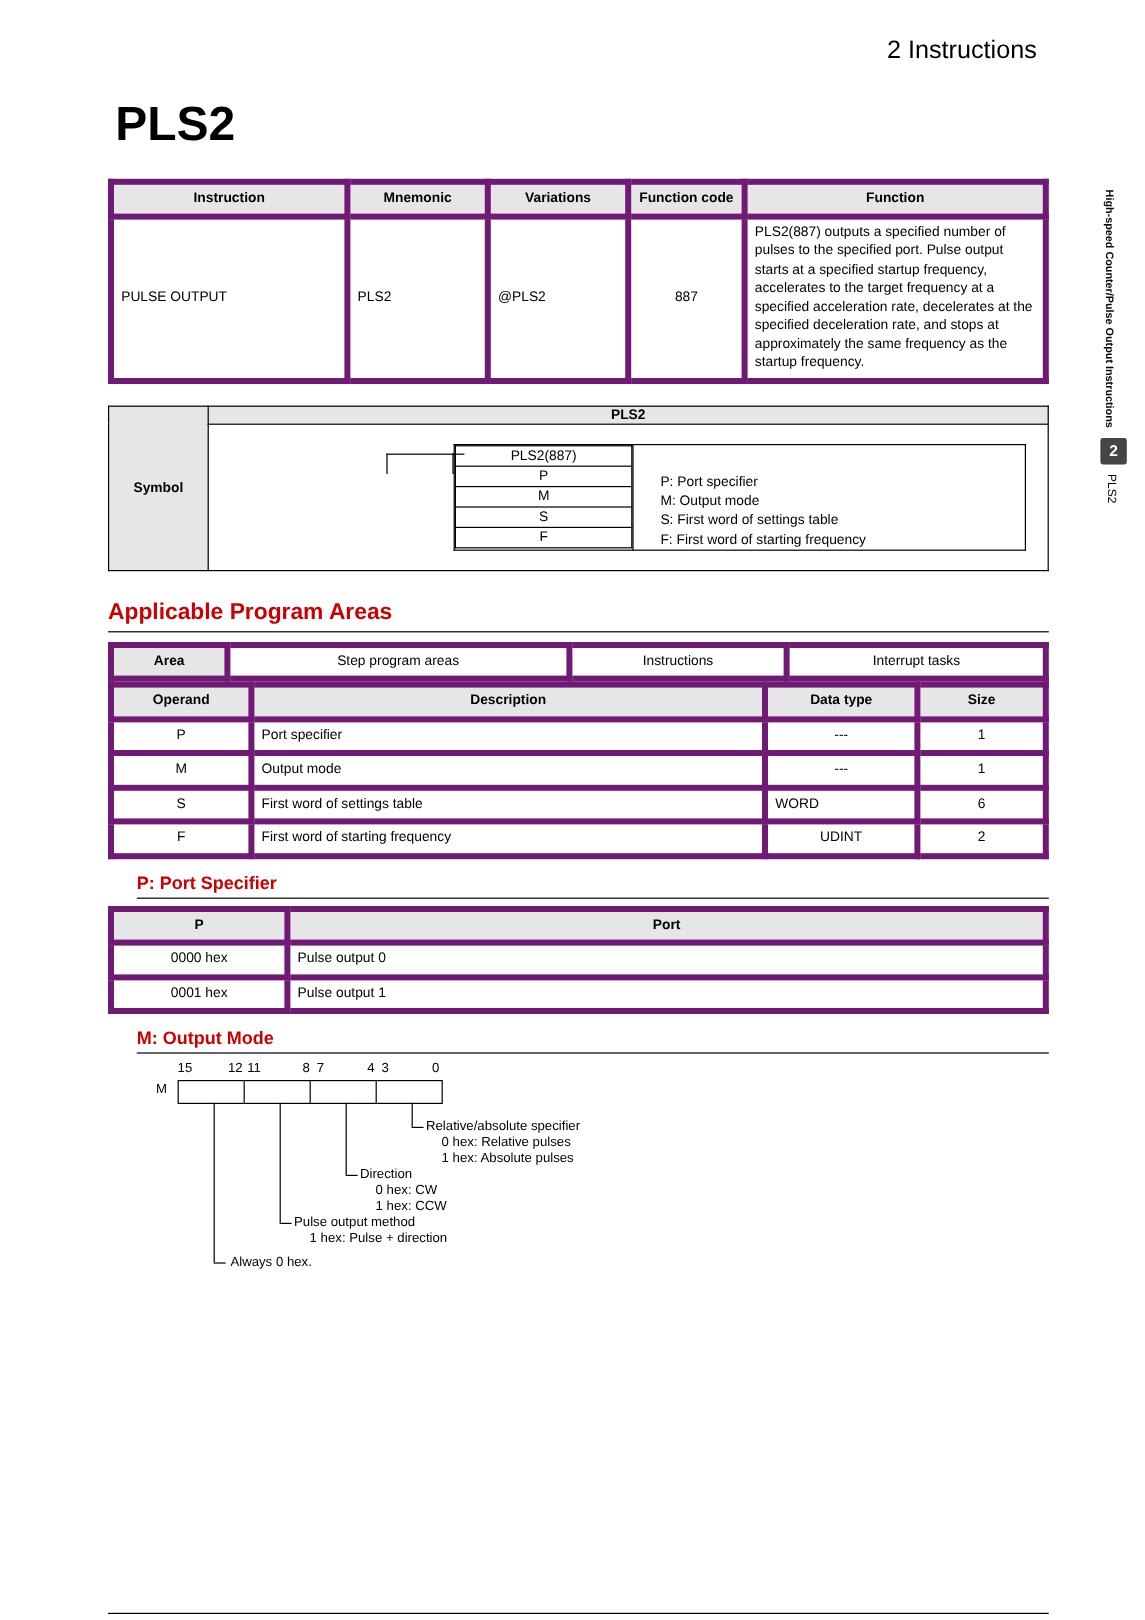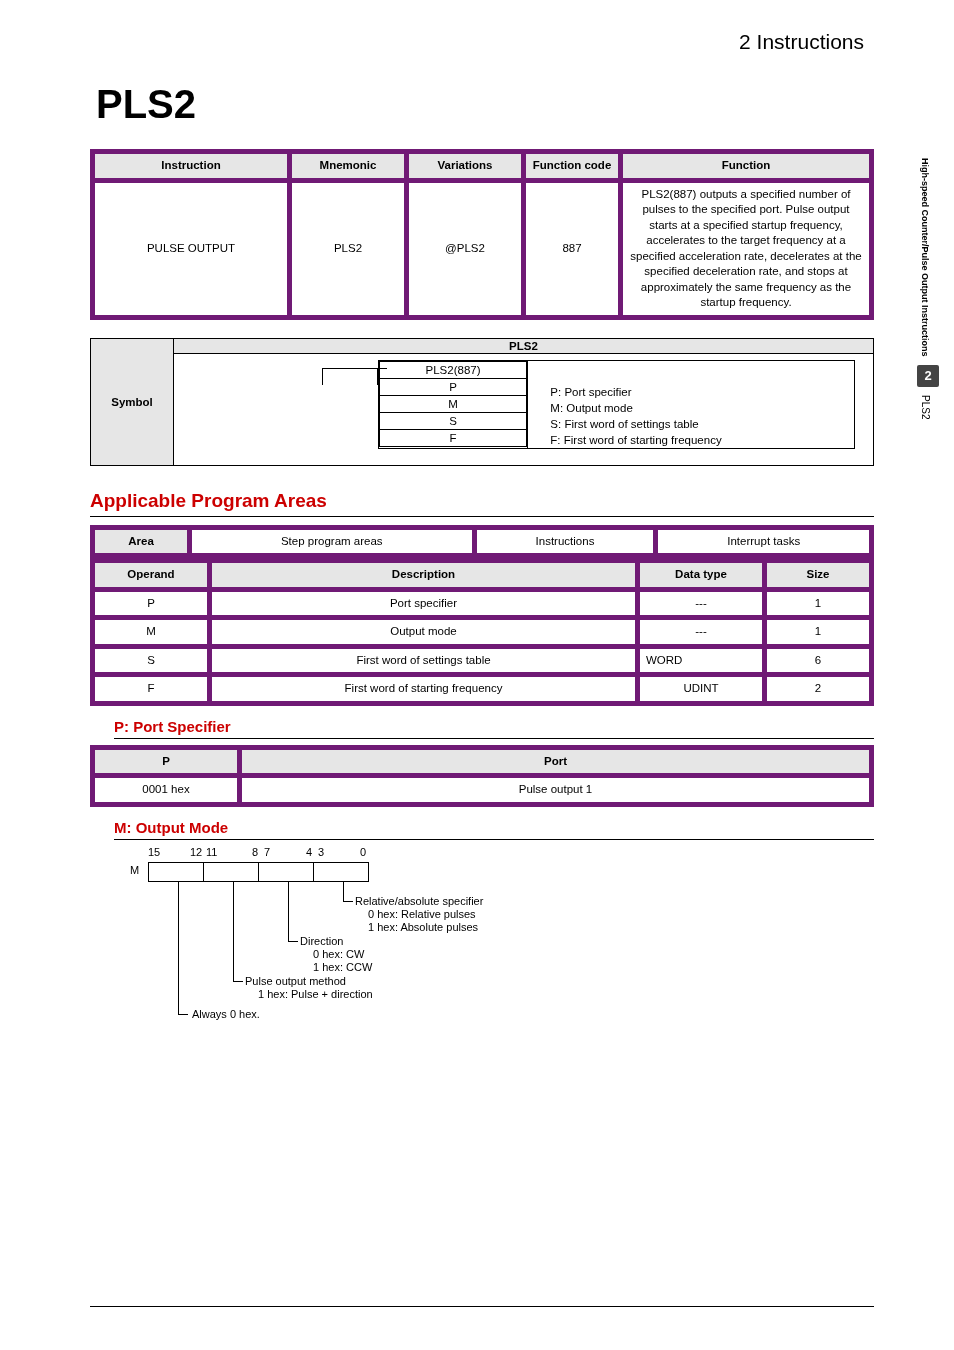--- a/index.html
+++ b/index.html
@@ -2,26 +2,26 @@
 <html><head>
   <meta charset="utf-8">
   <style>
     body{margin:0;background:#fff;font-family:Helvetica,Arial,sans-serif;font-size:12px;color:#000;width:954px}
     .page{padding:30px 80px 30px 90px;position:relative}
     .header{text-align:right;font-size:21px;padding-right:10px}
     h1{font-size:40px;font-weight:bold;margin:28px 0 22px 0;padding:0 0 0 6px}
     table{border-collapse:collapse;width:100%}
     .t1 th,.t1 td{border:5px solid #701a75;padding:4px 6px;font-size:11.5px;line-height:1.35}
     .t1 th{background:#e6e6e6;font-weight:bold;text-align:center}
-    .t1 .lh{text-align:center}
+    .t1 .lh{text-align:left}
     .symtab{margin-top:18px;width:100%;border-collapse:collapse}
     .symtab td{border:1px solid #000;font-size:11.5px}
     .symtab .side{background:#e6e6e6;font-weight:bold;text-align:center;width:80px}
     .symtab .title{background:#e6e6e6;font-weight:bold;text-align:center;border-bottom:1px solid #000}
-    .symtab .content{padding:6px 18px 16px}
+    .symtab .content{padding:16px 18px 16px}
     .lad{display:flex;align-items:flex-start;margin-left:130px}
     .rung{width:60px;height:16px;border-top:1px solid #000;border-left:1px solid #000;border-right:1px solid #000;margin-top:8px;position:relative}
     .rung::after{content:"";display:block;position:absolute;right:-10px;top:-1px;width:10px;border-top:1px solid #000}
     .box{border:1px solid #000;border-collapse:collapse}
     .box td{border:1px solid #000;width:78px;text-align:center;padding:2px 4px;font-size:11.5px}
     .labels td{border:0;text-align:left;padding:2px 0 2px 22px;font-size:11.5px}
     h2{color:#c00;font-size:19px;margin:24px 0 8px;font-weight:bold;border-bottom:1px solid #000;padding:0 0 4px}
     h3{color:#c00;font-size:15px;margin:12px 0 6px 24px;font-weight:bold;border-bottom:1px solid #000;padding:0 0 3px}
     .mdiag{margin:6px 0 0 40px;font-size:11px;position:relative;height:200px}
     .mdiag .bits{position:absolute;top:0}
@@ -176,20 +176,24 @@
     </table>
 
   <h3>P: Port Specifier</h3>
   <table class="t1">
     <tbody>
         <tr>
           <th style="width:130px">P</th>
           <th>Port</th>
         </tr>
     <tr>
+          <td style="text-align:center">0000 hex</td>
+          <td class="lh">Pulse output 0</td>
+        </tr>
+    <tr>
           <td style="text-align:center">0001 hex</td>
           <td class="lh">Pulse output 1</td>
         </tr>
   </tbody>
     </table>
 
   <h3>M: Output Mode</h3>
   <div class="mdiag">
     <span class="bits txt" style="left:18px">15</span>
     <span class="bits txt" style="left:60px">12</span>

